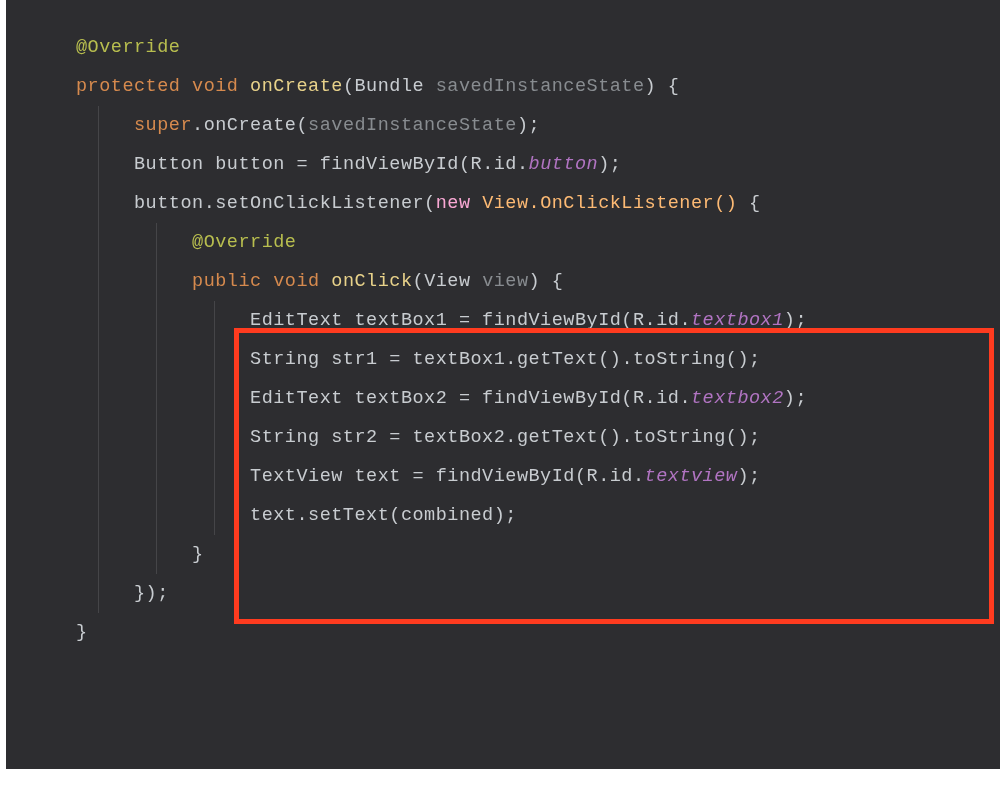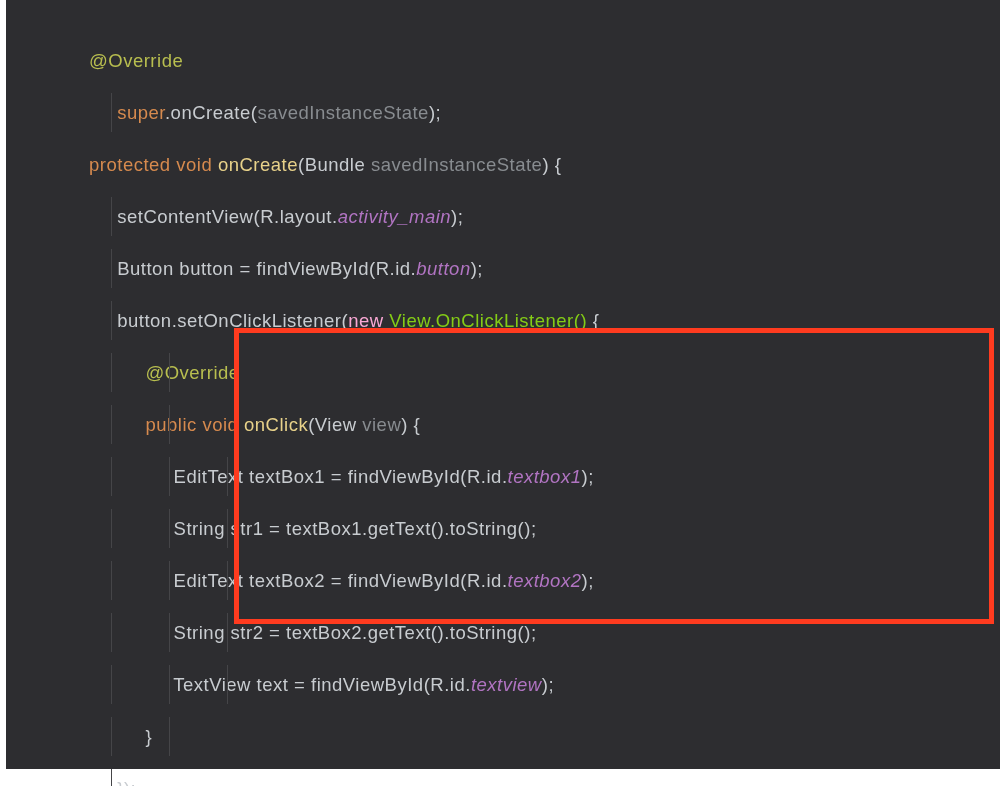--- a/index.html
+++ b/index.html
@@ -19,22 +19,22 @@
       height: 769px;
       margin: 0 auto;
       padding: 28px 0 0 0;
       font-family: 'Menlo', 'Monaco', 'Consolas', monospace;
       font-size: 18.5px;
       line-height: 39px;
       letter-spacing: 0.5px;
       position: relative;
     }
     pre {
-      margin: 13px;
-      font-family: Liberation Sans, sans-serif;
+      margin: 0;
+      font-family: Liberation Mono, monospace;
       white-space: pre;
     }
     .line {
       padding-left: 70px;
       position: relative;
       height: 39px;
     }
     .guide {
       position: absolute;
       width: 1px;
@@ -56,55 +56,55 @@
     .tk-modifier { color: #d68a4e; }
     .tk-keyword { color: #d68a4e; }
     .tk-method-decl { color: #e8d28a; font-weight: 500; }
     .tk-type { color: #c8ccd0; }
     .tk-id { color: #c8ccd0; }
     .tk-dim { color: #888c90; }
     .tk-punc { color: #c8ccd0; }
     .tk-field-it { color: #b174c2; font-style: italic; }
     .tk-super { color: #d68a4e; }
     .tk-new { color: #f9a8d4; }
-    .tk-newtype { color: #84cc16; text-align: right; }
+    .tk-newtype { color: #fdba74; text-align: right; }
     .tk-op { color: #c8ccd0; }
   </style>
 </head>
 <body>
 
 <div class="editor">
 
   <pre class="line"><span class="tk-annotation">@Override</span></pre>
 
+  <pre class="line"><span class="tk-modifier">protected</span> <span class="tk-keyword">void</span> <span class="tk-method-decl">onCreate</span><span class="tk-punc">(</span><span class="tk-type">Bundle</span><span class="tk-punc"> </span><span class="tk-dim">savedInstanceState</span><span class="tk-punc">)</span><span class="tk-punc"> {</span></pre>
+
   <pre class="line"><span class="guide g1"></span>     <span class="tk-super">super</span><span class="tk-punc">.</span><span class="tk-id">onCreate</span><span class="tk-punc">(</span><span class="tk-dim">savedInstanceState</span><span class="tk-punc">)</span><span class="tk-punc">;</span></pre>
 
-  <pre class="line"><span class="tk-modifier">protected</span> <span class="tk-keyword">void</span> <span class="tk-method-decl">onCreate</span><span class="tk-punc">(</span><span class="tk-type">Bundle</span><span class="tk-punc"> </span><span class="tk-dim">savedInstanceState</span><span class="tk-punc">)</span><span class="tk-punc"> {</span></pre>
-
-  <pre class="line"><span class="guide g1"></span>     <span class="tk-id">setContentView</span><span class="tk-punc">(</span><span class="tk-id">R</span><span class="tk-punc">.</span><span class="tk-id">layout</span><span class="tk-punc">.</span><span class="tk-field-it">activity_main</span><span class="tk-punc">)</span><span class="tk-punc">;</span></pre>
 
   <pre class="line"><span class="guide g1"></span>     <span class="tk-type">Button</span><span> </span><span class="tk-id">button</span><span class="tk-punc"> = </span><span class="tk-id">findViewById</span><span class="tk-punc">(</span><span class="tk-id">R</span><span class="tk-punc">.</span><span class="tk-id">id</span><span class="tk-punc">.</span><span class="tk-field-it">button</span><span class="tk-punc">)</span><span class="tk-punc">;</span></pre>
 
   <pre class="line"><span class="guide g1"></span>     <span class="tk-id">button</span><span class="tk-punc">.</span><span class="tk-id">setOnClickListener</span><span class="tk-punc">(</span><span class="tk-new">new </span><span class="tk-newtype">View.OnClickListener</span><span class="tk-newtype">()</span><span class="tk-punc"> {</span></pre>
 
   <pre class="line"><span class="guide g1"></span><span class="guide g2"></span>          <span class="tk-annotation">@Override</span></pre>
 
   <pre class="line"><span class="guide g1"></span><span class="guide g2"></span>          <span class="tk-modifier">public</span><span> </span><span class="tk-keyword">void</span><span> </span><span class="tk-method-decl">onClick</span><span class="tk-punc">(</span><span class="tk-type">View</span><span> </span><span class="tk-dim">view</span><span class="tk-punc">)</span><span class="tk-punc"> {</span></pre>
 
   <pre class="line"><span class="guide g1"></span><span class="guide g2"></span><span class="guide g3"></span>               <span class="tk-type">EditText</span><span> </span><span class="tk-id">textBox1</span><span class="tk-punc"> = </span><span class="tk-id">findViewById</span><span class="tk-punc">(</span><span class="tk-id">R</span><span class="tk-punc">.</span><span class="tk-id">id</span><span class="tk-punc">.</span><span class="tk-field-it">textbox1</span><span class="tk-punc">)</span><span class="tk-punc">;</span></pre>
 
   <pre class="line"><span class="guide g1"></span><span class="guide g2"></span><span class="guide g3"></span>               <span class="tk-type">String</span><span> </span><span class="tk-id">str1</span><span class="tk-punc"> = </span><span class="tk-id">textBox1</span><span class="tk-punc">.</span><span class="tk-id">getText</span><span class="tk-punc">()</span><span class="tk-punc">.</span><span class="tk-id">toString</span><span class="tk-punc">()</span><span class="tk-punc">;</span></pre>
 
   <pre class="line"><span class="guide g1"></span><span class="guide g2"></span><span class="guide g3"></span>               <span class="tk-type">EditText</span><span> </span><span class="tk-id">textBox2</span><span class="tk-punc"> = </span><span class="tk-id">findViewById</span><span class="tk-punc">(</span><span class="tk-id">R</span><span class="tk-punc">.</span><span class="tk-id">id</span><span class="tk-punc">.</span><span class="tk-field-it">textbox2</span><span class="tk-punc">)</span><span class="tk-punc">;</span></pre>
 
   <pre class="line"><span class="guide g1"></span><span class="guide g2"></span><span class="guide g3"></span>               <span class="tk-type">String</span><span> </span><span class="tk-id">str2</span><span class="tk-punc"> = </span><span class="tk-id">textBox2</span><span class="tk-punc">.</span><span class="tk-id">getText</span><span class="tk-punc">()</span><span class="tk-punc">.</span><span class="tk-id">toString</span><span class="tk-punc">()</span><span class="tk-punc">;</span></pre>
 
   <pre class="line"><span class="guide g1"></span><span class="guide g2"></span><span class="guide g3"></span>               <span class="tk-type">TextView</span><span> </span><span class="tk-id">text</span><span class="tk-punc"> = </span><span class="tk-id">findViewById</span><span class="tk-punc">(</span><span class="tk-id">R</span><span class="tk-punc">.</span><span class="tk-id">id</span><span class="tk-punc">.</span><span class="tk-field-it">textview</span><span class="tk-punc">)</span><span class="tk-punc">;</span></pre>
 
 
+  <pre class="line"><span class="guide g1"></span><span class="guide g2"></span><span class="guide g3"></span>               <span class="tk-id">text</span><span class="tk-punc">.</span><span class="tk-id">setText</span><span class="tk-punc">(</span><span class="tk-id">combined</span><span class="tk-punc">)</span><span class="tk-punc">;</span></pre>
 
   <pre class="line"><span class="guide g1"></span><span class="guide g2"></span>          <span class="tk-punc">}</span></pre>
 
   <pre class="line"><span class="guide g1"></span>     <span class="tk-punc">});</span></pre>
 
   <pre class="line"><span class="tk-punc">}</span></pre>
 
   <div class="highlight-box" id="hlbox" style="top: 328px; left: 228px; width: 760px; height: 296px;"></div>
 </div>
 

